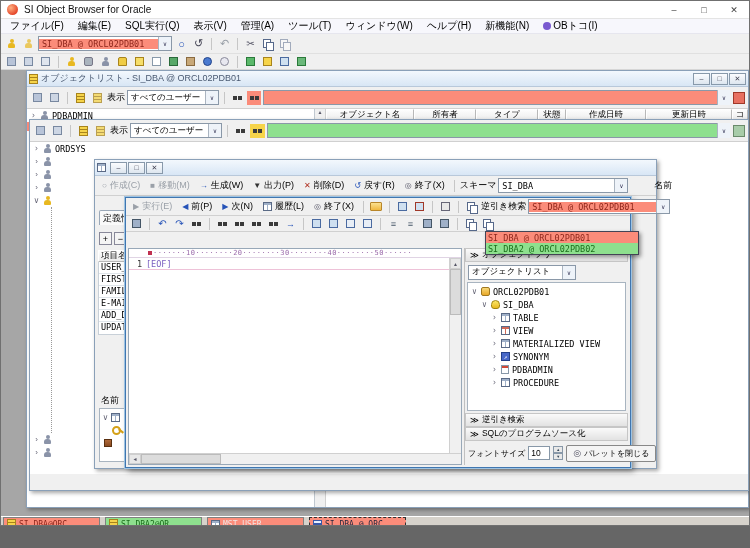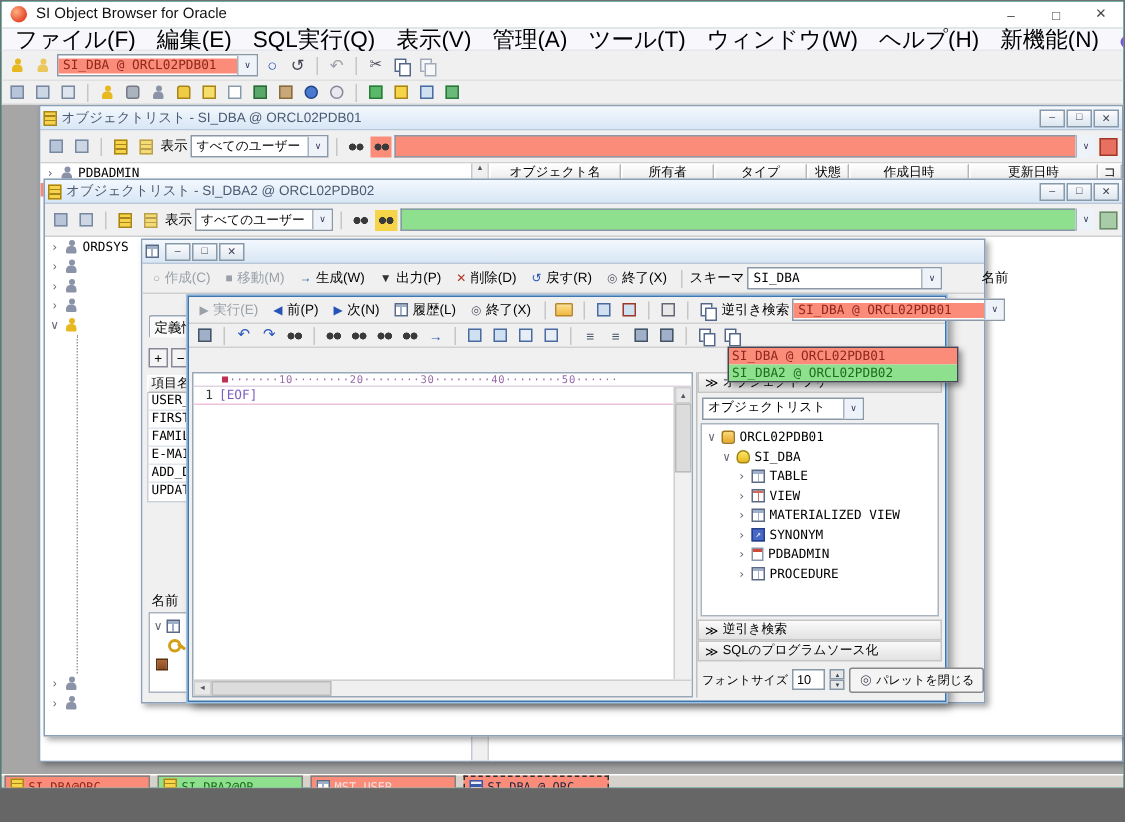--- a/index.html
+++ b/index.html
@@ -1,27 +1,27 @@
 <!DOCTYPE html>
 <html><head>
 <meta charset="utf-8">
 <style>
   *{box-sizing:border-box;margin:0;padding:0}
   body{background:#666;font-family:"Liberation Sans","DejaVu Sans",sans-serif}
-  .screen{position:relative;width:750px;height:526px;background:#14b8a6;border:1px solid #707070;overflow:hidden;font-size:9px;color:#000}
+  .screen{position:relative;width:750px;height:526px;background:#fdba74;border:1px solid #707070;overflow:hidden;font-size:9px;color:#000}
 
   
   .titlebar{position:absolute;left:0;top:0;width:100%;height:18px;background:#fff;display:flex;align-items:center;border-bottom:1px solid #e4e4e4}
   .app-icon{width:11px;height:11px;border-radius:50%;background:radial-gradient(circle at 35% 35%,#ffb080,#e5472b 70%);margin:0 6px;flex:none}
   .app-title{font-size:10px;color:#111}
   .capbtns{margin-left:auto;display:flex;height:100%}
   .capbtn{width:30px;display:flex;align-items:center;justify-content:center;font-size:9px;color:#444}
 
   .menubar{position:absolute;left:0;top:18px;width:100%;height:15px;background:#f7f7fc;display:flex;align-items:center;padding-left:2px;border-bottom:1px solid #e6e6ee}
-  .mi{padding:0 7px;font-size:15px;white-space:nowrap}
+  .mi{padding:0 7px;font-size:10px;white-space:nowrap}
   .ob-ico{display:inline-block;width:8px;height:8px;border-radius:50%;background:#7a5ad0;margin-right:2px;vertical-align:-1px}
 
   .tb{position:absolute;display:flex;align-items:center;background:#f0f0f0}
   #tb1{left:0;top:33px;width:100%;height:20px;border-bottom:1px solid #e0e0e0;padding-left:3px;gap:2px}
   #tb2{left:0;top:53px;width:100%;height:16px;border-bottom:1px solid #d6d6d6;padding-left:3px;gap:2px}
   .ib{width:15px;height:14px;display:inline-flex;align-items:center;justify-content:center;font-size:9px;flex:none}
   .sep{width:1px;height:12px;background:#c6c6c6;margin:0 3px;flex:none}
   .blk{display:inline-block;width:9px;height:9px;border:1px solid #7888a0;background:#b8c4d8}
   .mono{font-family:"DejaVu Sans Mono","Liberation Mono",monospace}
 
@@ -288,29 +288,20 @@
           <span class="hdrcell" style="width:62px">タイプ</span>
           <span class="hdrcell" style="width:28px">状態</span>
           <span class="hdrcell" style="width:80px">作成日時</span>
           <span class="hdrcell" style="width:86px">更新日時</span>
           <span class="hdrcell" style="flex:1">コ</span>
         </div>
       </div>
     </div>
 
     <div class="win" id="win2" style="left:28px;top:49px;width:720px;height:372px">
-      <div class="wt">
-        <span class="listico"></span>
-        <span class="wtt">オブジェクトリスト - SI_DBA2 @ ORCL02PDB02</span>
-        <span class="wbtns">
-          <span class="wbtn">–</span>
-          <span class="wbtn">□</span>
-          <span class="wbtn">✕</span>
-        </span>
-      </div>
       <div class="wtb">
         <span class="ib">
             <span class="blk"></span>
           </span>
         <span class="ib">
             <span class="blk" style="background:#cdd6e4"></span>
           </span>
         <span class="sep"></span>
         <span class="ib">
             <span class="listico"></span>

